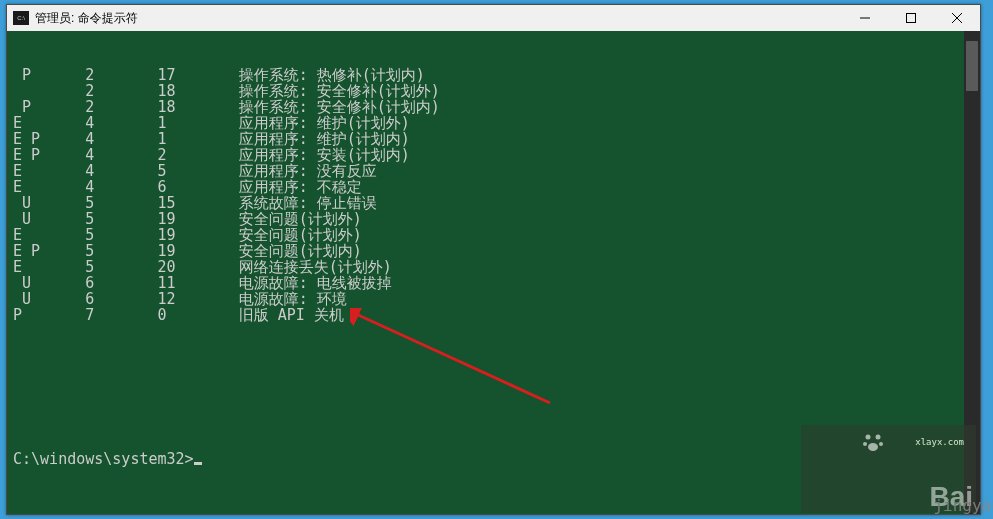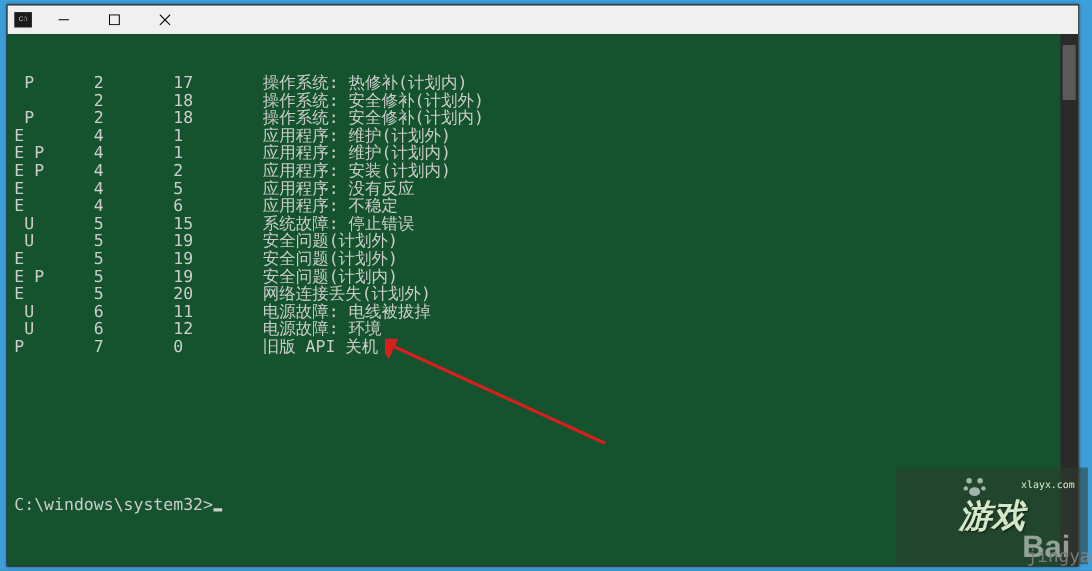--- a/index.html
+++ b/index.html
@@ -142,27 +142,27 @@
     .watermark .jy {
       font-size: 16px;
       color: #888;
       position: absolute;
       bottom: -2px;
       left: 4px;
     }
     .watermark2 {
       position: absolute;
       bottom: 6px;
-      right: 4px;
+      right: 17px;
       width: 175px;
       height: 88px;
       background: rgba(45,60,45,0.55);
       display: flex;
       align-items: center;
-      justify-content: center;
+      justify-content: flex-start;
       pointer-events: none;
     }
     .watermark2-inner {
       color: #d4e8c8;
       font-size: 30px;
       font-family: 'KaiTi', 'STKaiti', serif;
       font-style: italic;
       font-weight: bold;
       text-shadow: 1px 1px 2px rgba(0,0,0,0.6);
       position: relative;
@@ -182,20 +182,21 @@
       height: 24px;
       opacity: 0.6;
     }
   </style>
 </head>
 <body>
 
 <div class="window">
   <div class="titlebar">
     <div class="titlebar-icon"></div>
+    <div class="titlebar-text">管理员: 命令提示符</div>
     <div class="window-controls">
       <div class="wc-btn">
         <svg viewBox="0 0 10 10">
             <line x1="0" y1="5" x2="10" y2="5" stroke="#000" stroke-width="1"></line>
           </svg>
       </div>
       <div class="wc-btn">
         <svg viewBox="0 0 10 10">
             <rect x="0.5" y="0.5" width="9" height="9" fill="none" stroke="#000" stroke-width="1"></rect>
           </svg>
@@ -234,19 +235,18 @@
   <div class="paw">
     <svg viewBox="0 0 24 24" fill="#fff">
         <circle cx="7" cy="6" r="2.5"></circle>
         <circle cx="17" cy="6" r="2.5"></circle>
         <circle cx="4" cy="13" r="2"></circle>
         <circle cx="20" cy="13" r="2"></circle>
         <ellipse cx="12" cy="16" rx="5" ry="4"></ellipse>
       </svg>
   </div>
   <span class="watermark2-sub">xlayx.com</span>
-  <span class="watermark2-inner">游戏</span>
 </div>
 
 <div class="watermark">
   <span class="baidu">Bai</span>
   <span class="jy">jingyan</span>
 </div>
 
 </body></html>

